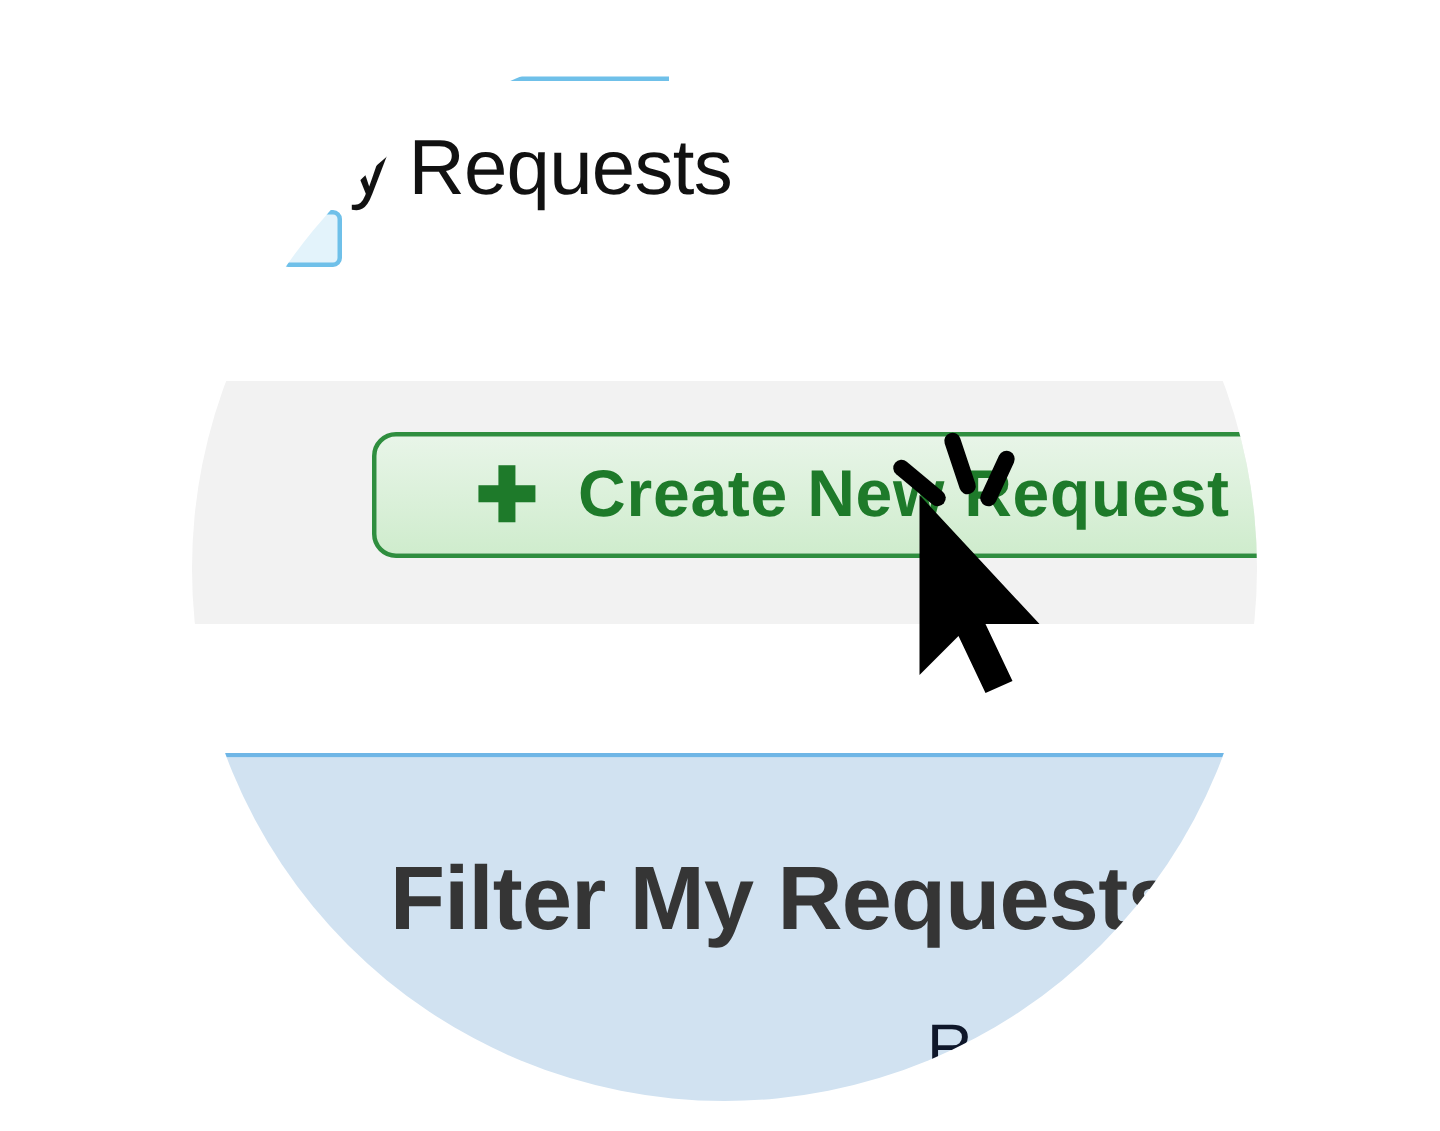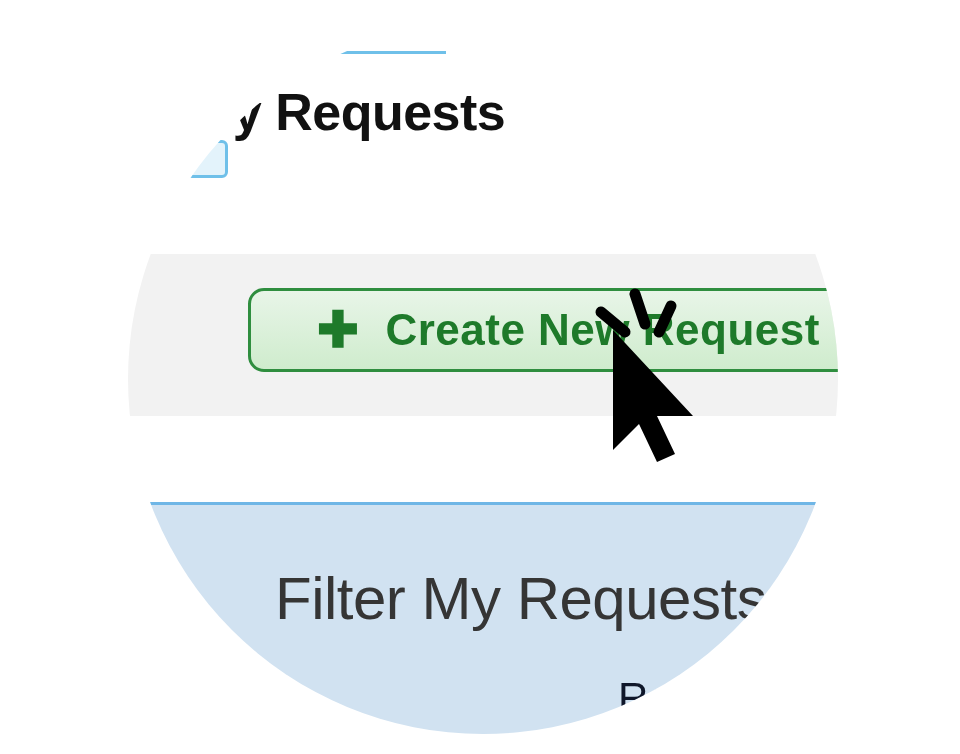--- a/index.html
+++ b/index.html
@@ -69,21 +69,21 @@
       background: #e3f3fb;
       border: 3px solid #6fc0e9;
       border-radius: 6px;
     }
 
     .title {
       position: absolute;
       top: 58px;
       left: 262px;
       font-size: 52px;
-      font-weight: bold;
+      font-weight: normal;
       color: #111;
       letter-spacing: -0.5px;
     }
 
     
     .banner {
       position: absolute;
       top: 230px;
       left: 0;
       right: 0;
@@ -132,23 +132,23 @@
       position: absolute;
       top: 481px;
       left: 0;
       right: 0;
       bottom: 0;
       background: #d1e2f1;
     }
     .filter-title {
       position: absolute;
       top: 540px;
-      left: 347px;
+      left: 332px;
       font-size: 60px;
-      font-weight: 400;
+      font-weight: 700;
       color: #353535;
       letter-spacing: -0.5px;
     }
     .filter-sub {
       position: absolute;
       top: 650px;
       left: 690px;
       font-size: 42px;
       color: #0f172a;
     }

